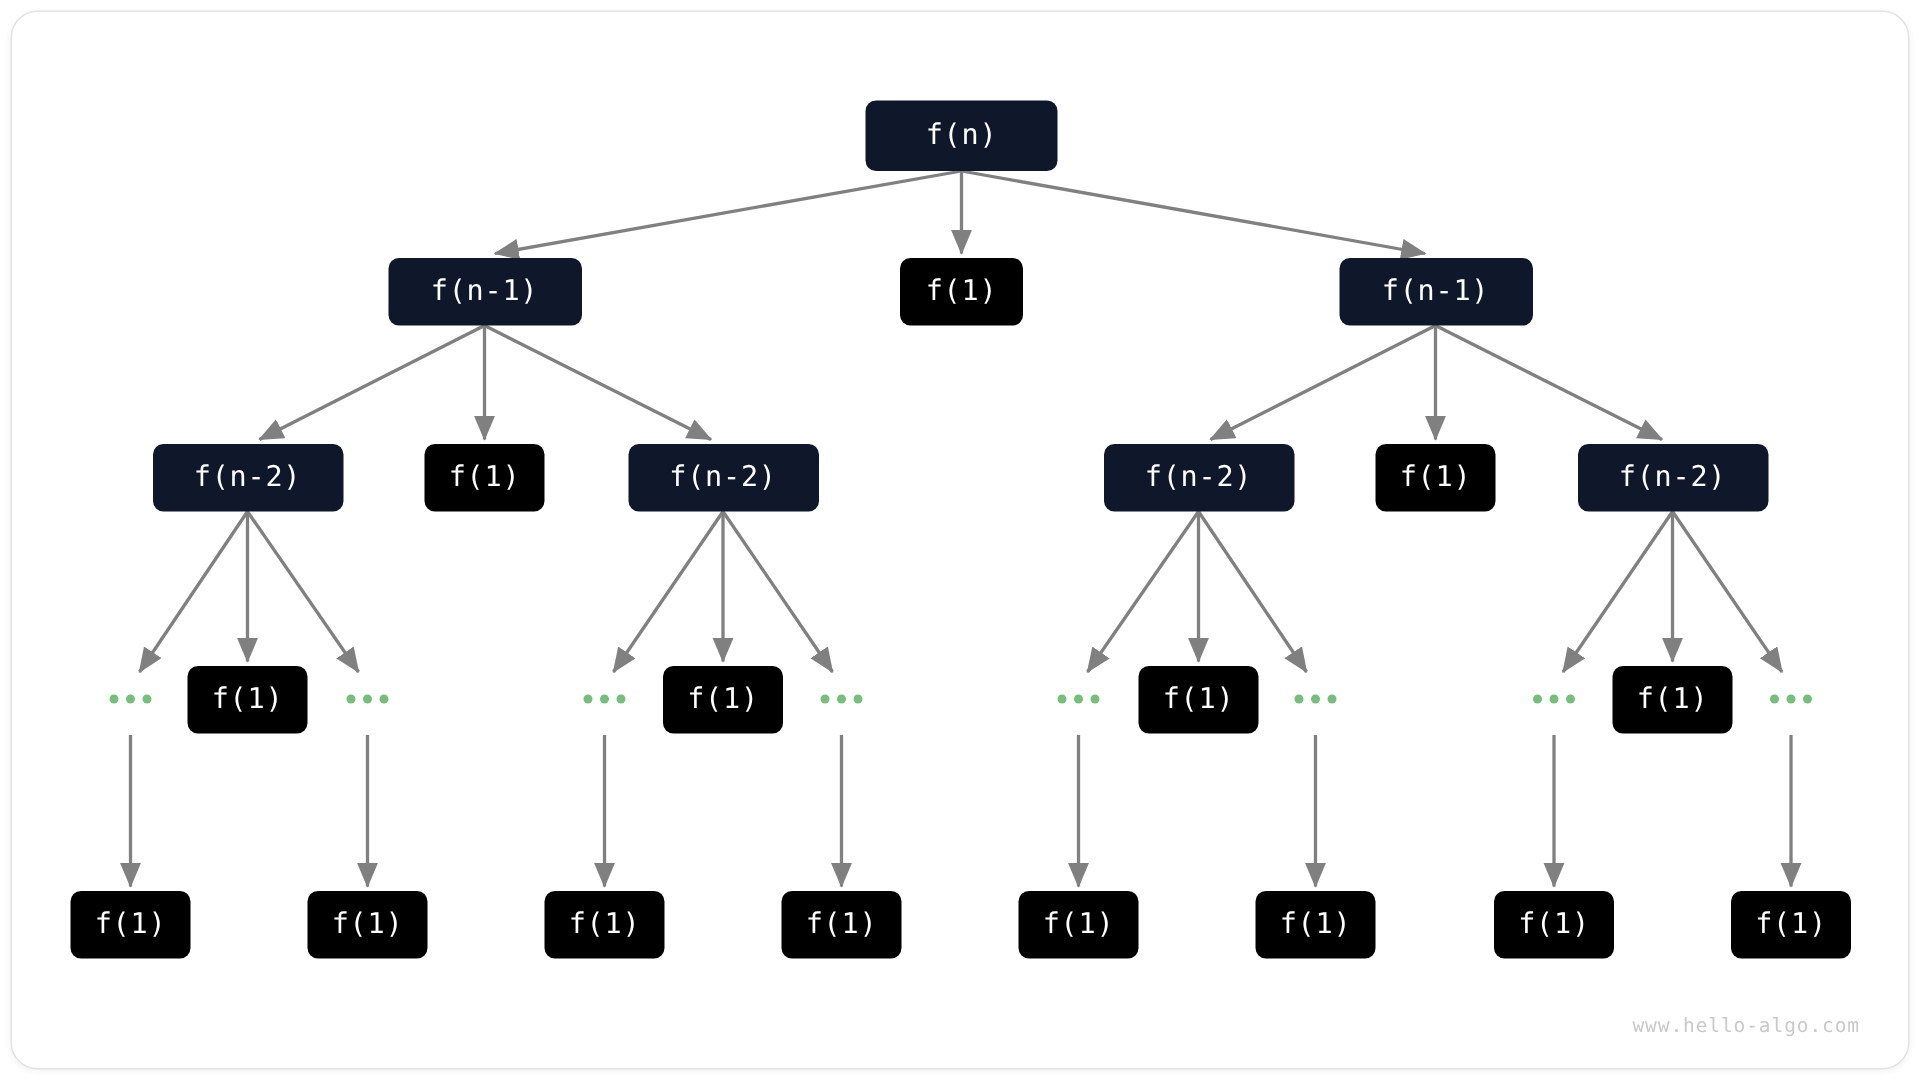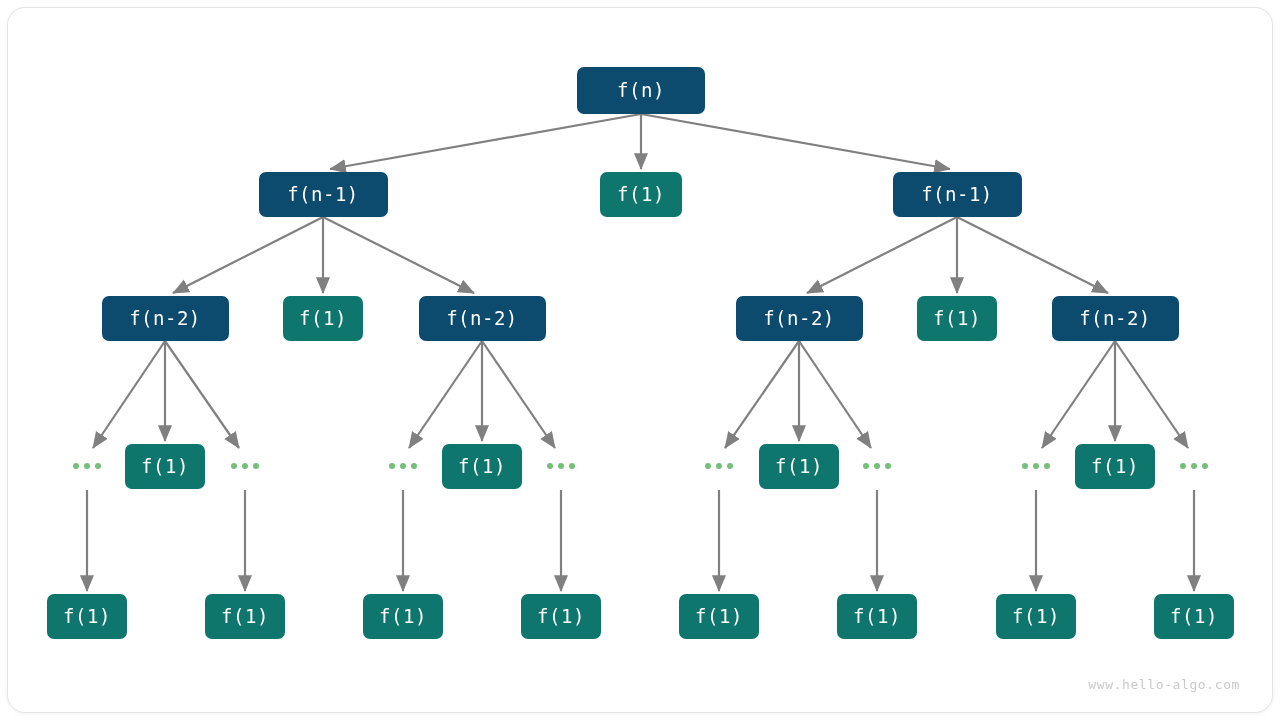--- a/index.html
+++ b/index.html
@@ -42,22 +42,22 @@
     align-items: center;
     justify-content: center;
     border-radius: 7px;
     color: #ffffff;
     font-family: "DejaVu Sans Mono", monospace;
     font-size: 19px;
     letter-spacing: 0.5px;
     white-space: nowrap;
     line-height: 1;
   }
-  .node.recursive { background: #0c4a6e; }
-  .node.base { background: #0f766e; }
+  .node.recursive { background: #0f172a; }
+  .node.base { background: #000000; }
   .ellipsis {
     position: absolute;
     display: flex;
     align-items: center;
     justify-content: center;
     gap: 5px;
     transform: translate(-50%, -50%);
   }
   .ellipsis span {
     display: block;

